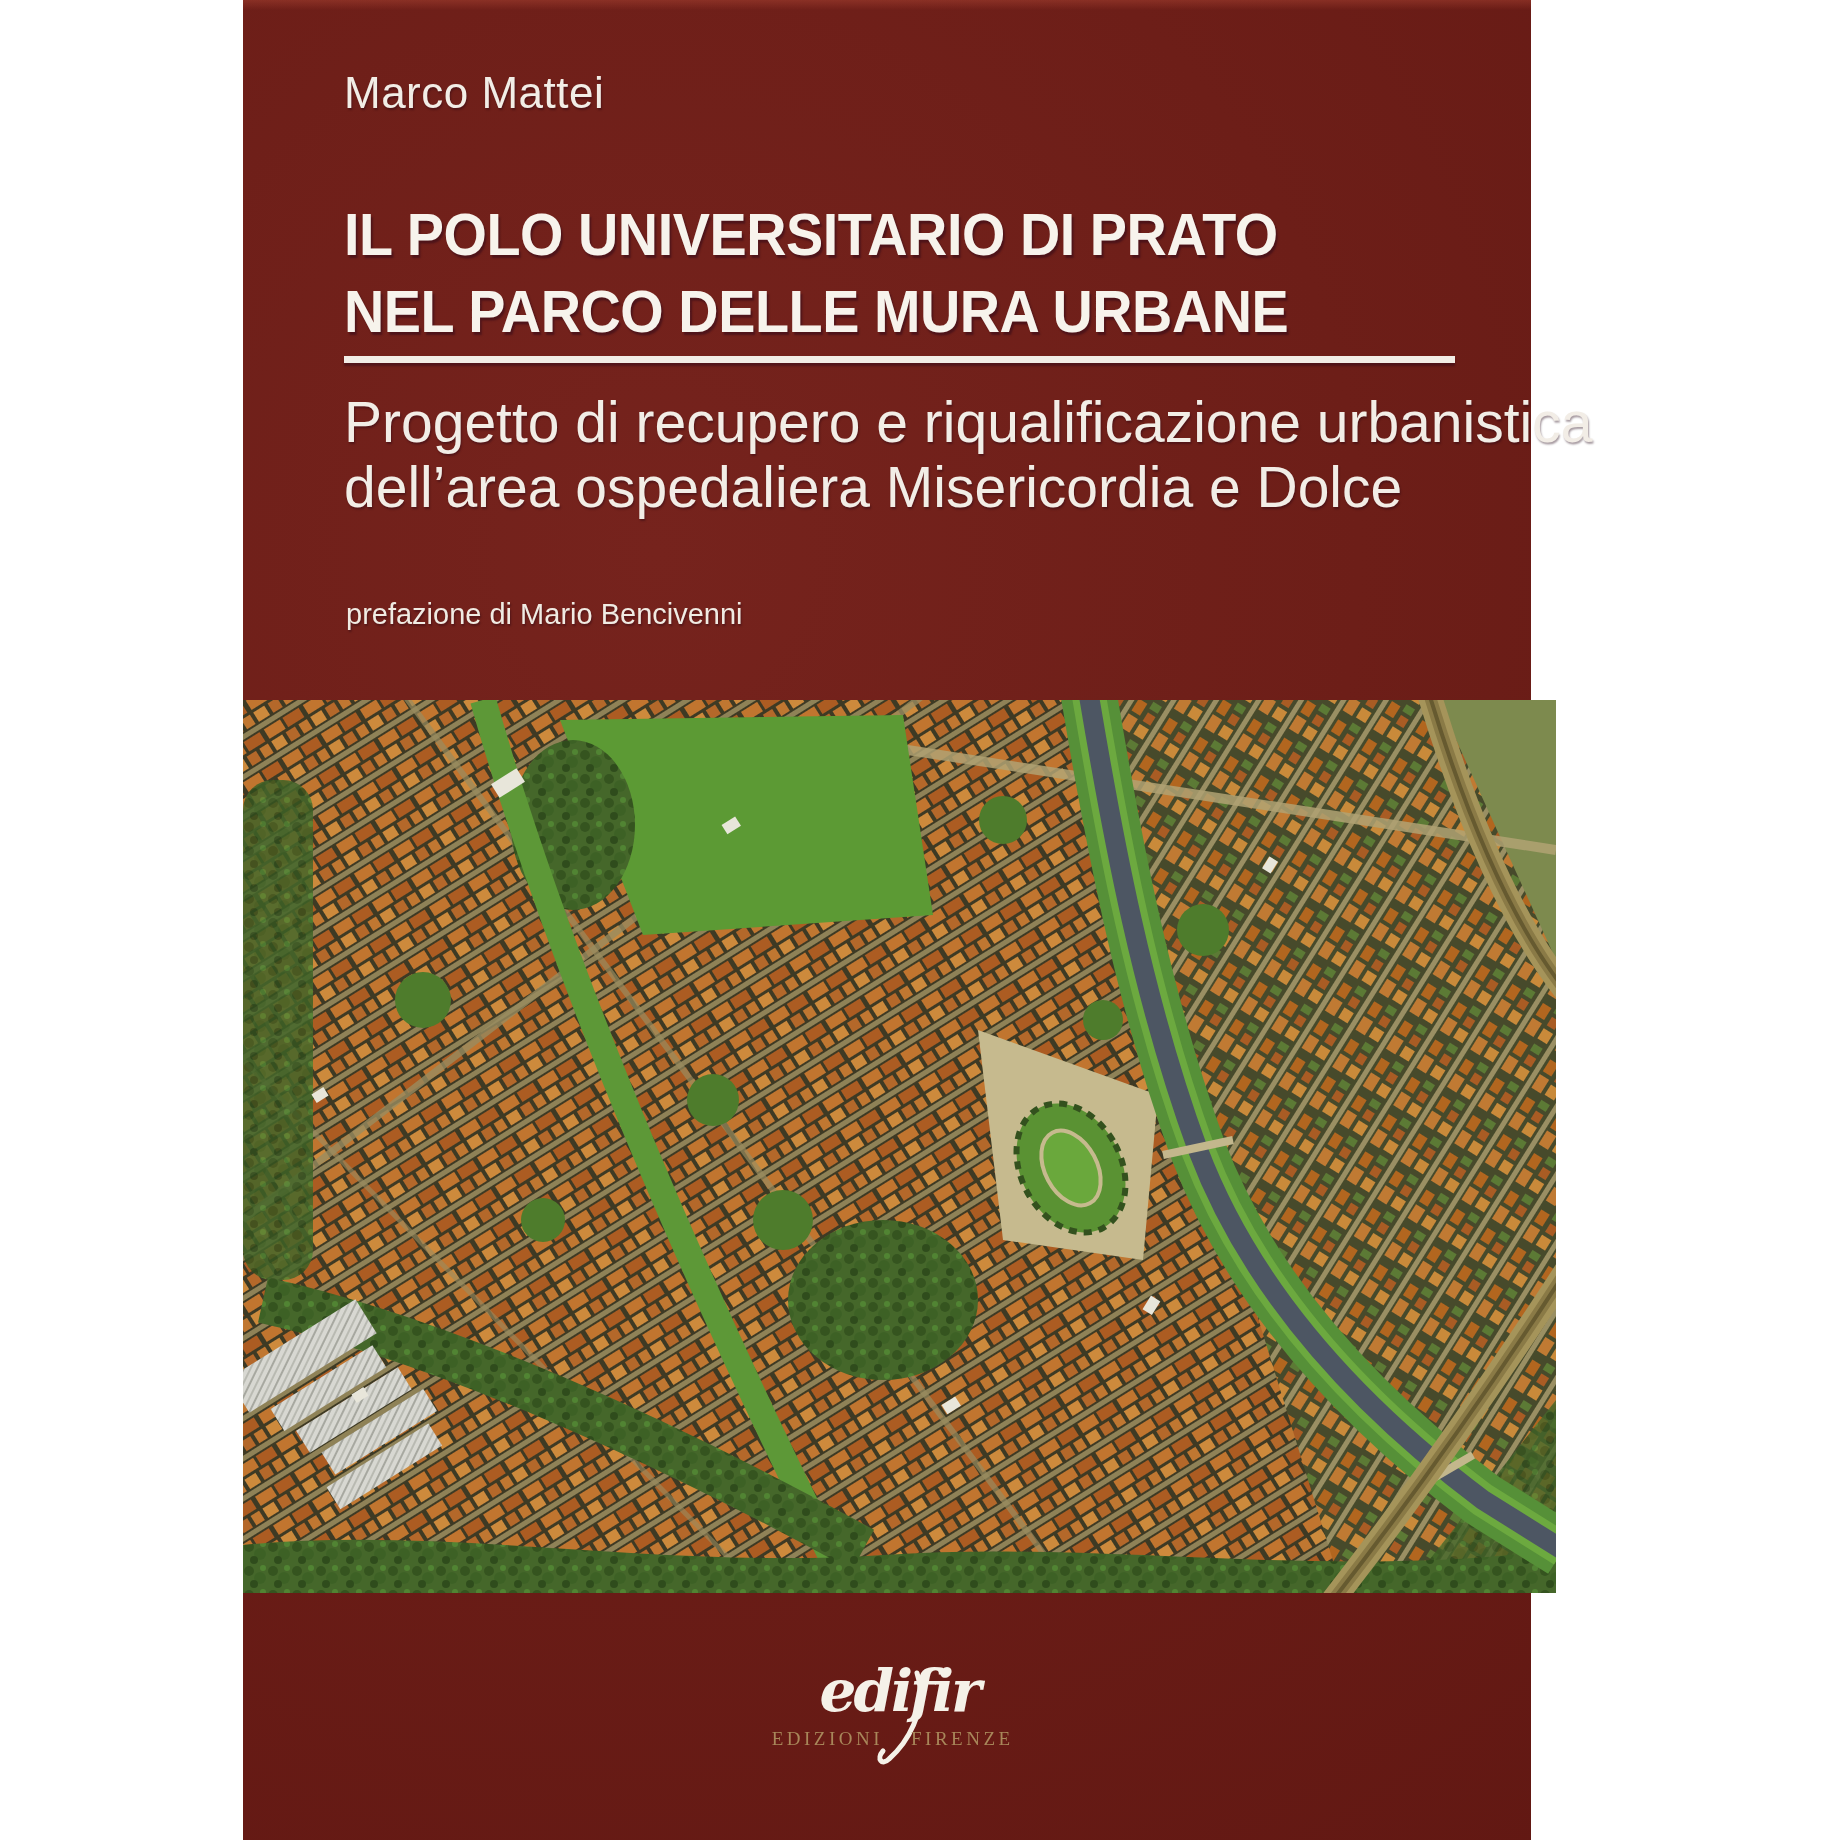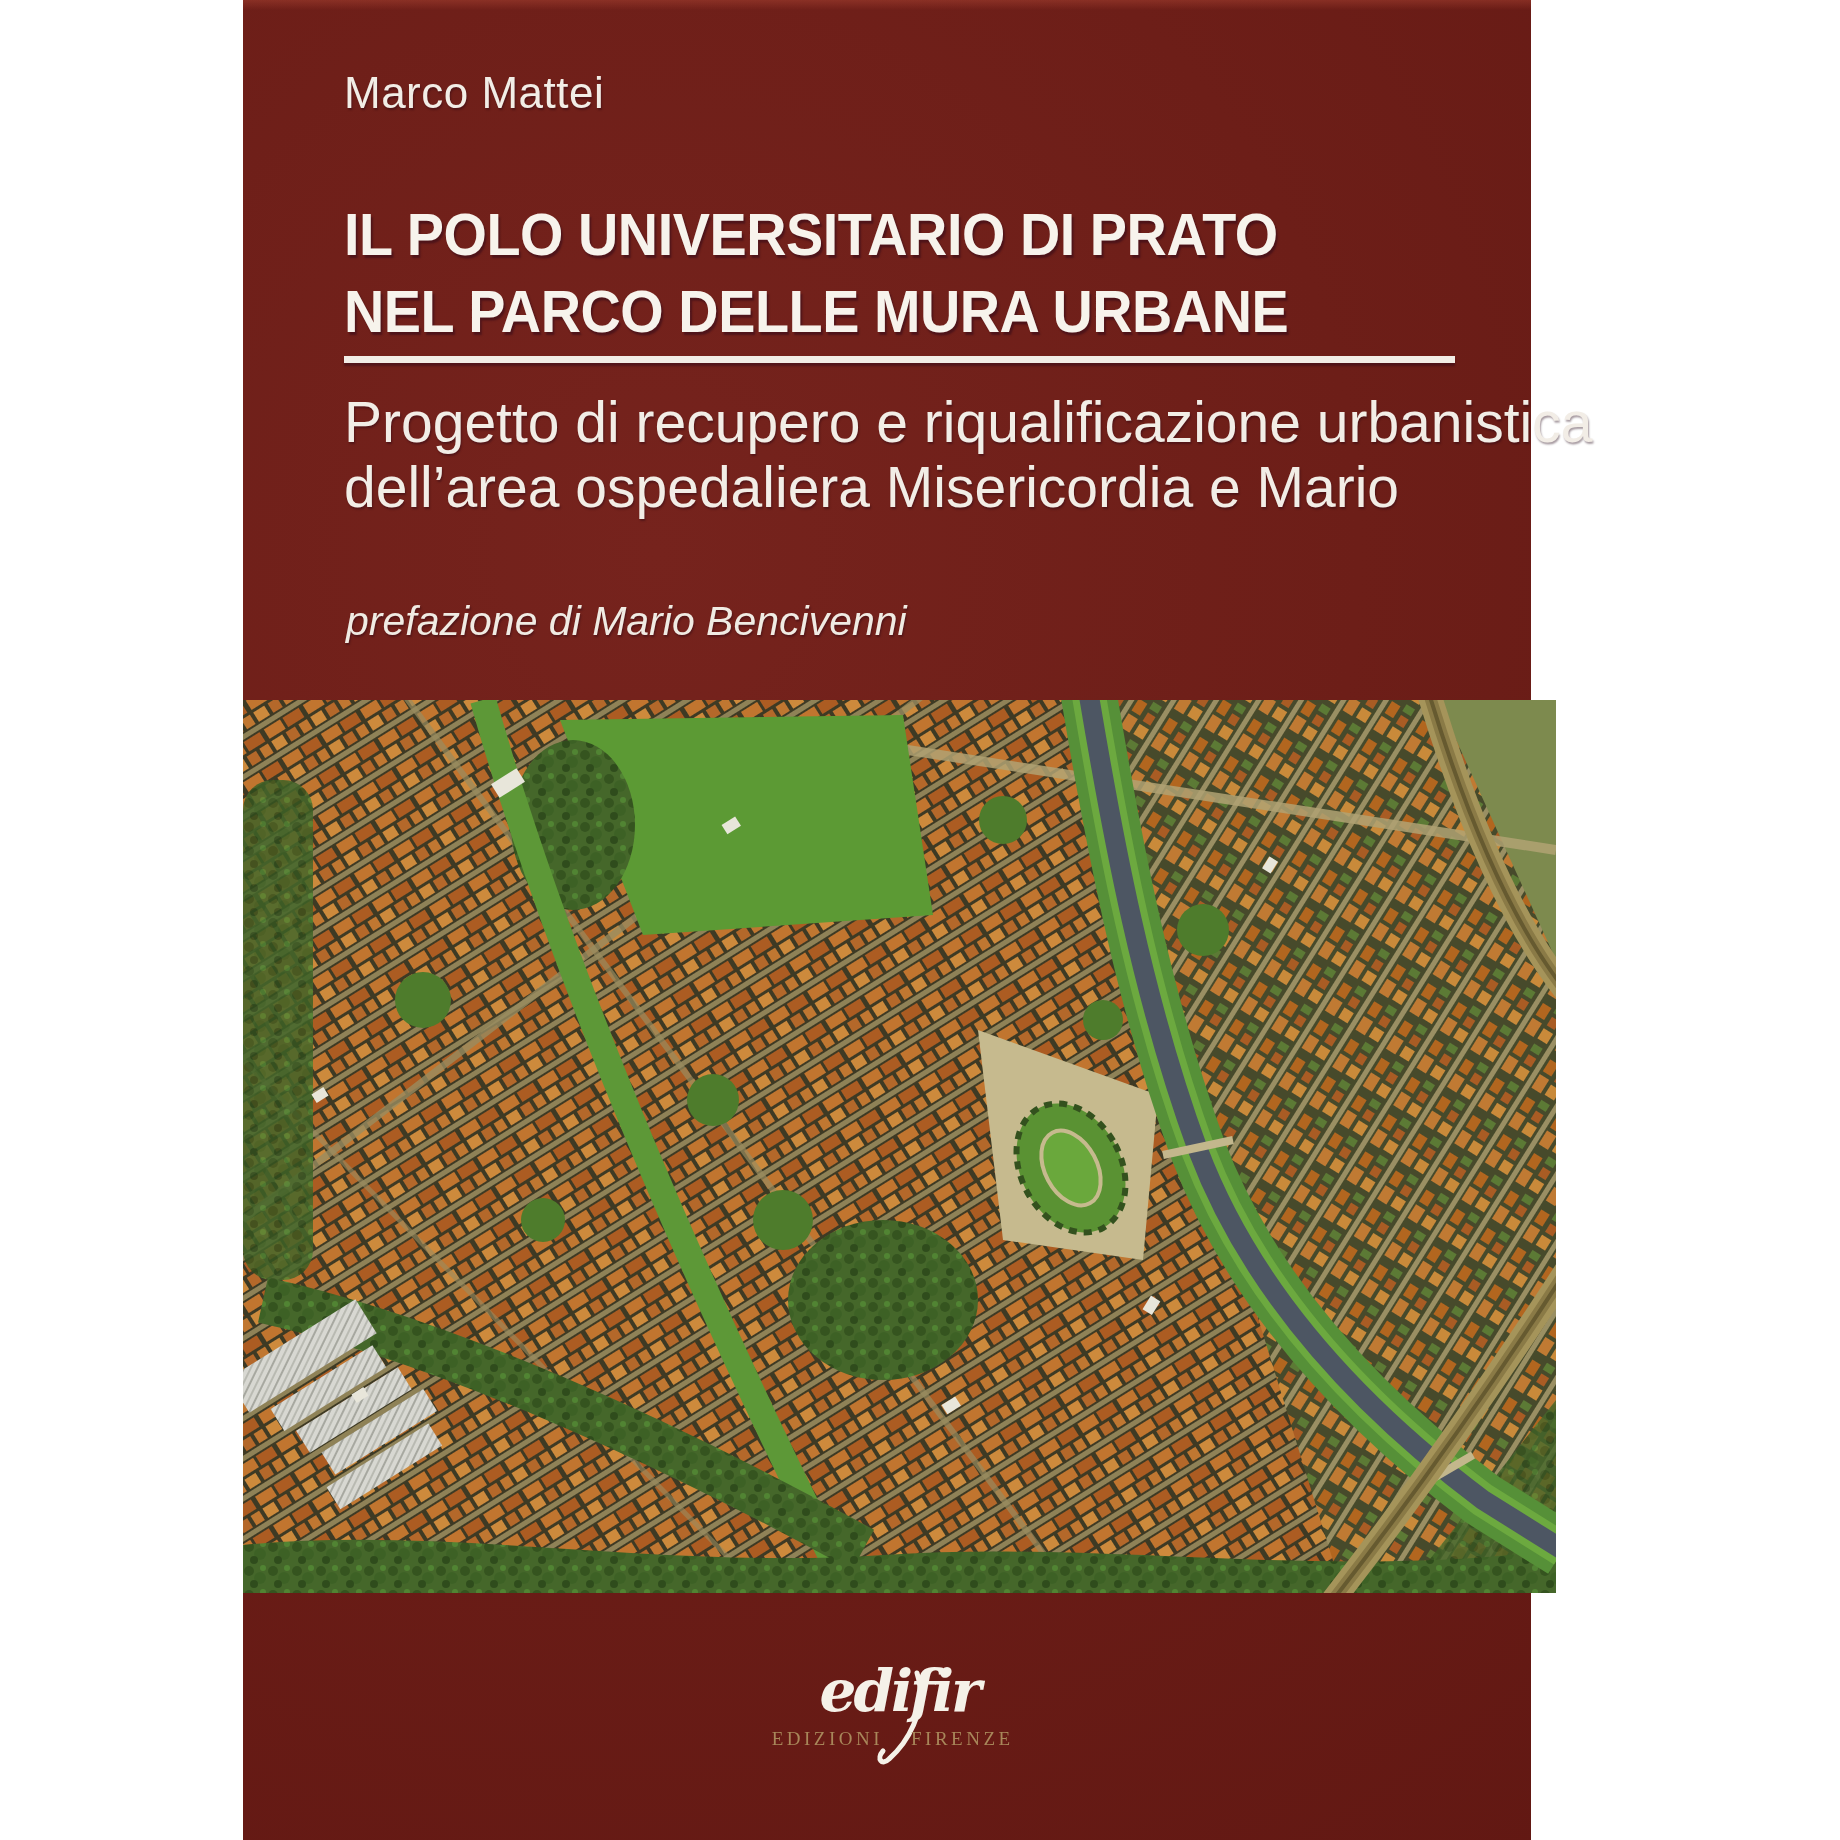--- a/index.html
+++ b/index.html
@@ -31,21 +31,21 @@
     position:absolute;left:101px;top:356px;width:1111px;height:7px;
     background:#f2ede6;box-shadow:0 3px 2px rgba(35,5,25,.4);
   }
   .subtitle{
     position:absolute;left:101px;top:390px;
     font-size:57px;line-height:65px;color:#f2ede6;white-space:nowrap;
     text-shadow:1px 2px 2px rgba(35,5,20,.4);
   }
   .preface{
     position:absolute;left:103px;top:598px;
-    font-size:41px;font-style:italic;color:#f0ebe3;white-space:nowrap;
+    font-size:29px;color:#f0ebe3;white-space:nowrap;
     text-shadow:1px 2px 2px rgba(35,5,20,.4);
   }
 
   .photo{
     position:absolute;left:0;top:700px;width:1313px;height:893px;overflow:hidden;
     box-shadow:inset 0 3px 6px rgba(40,10,10,.5);
   }
   .photo svg{display:block;width:100%;height:100%;}
 
   .brand{position:absolute;left:516px;top:1645px;width:280px;height:130px;}
@@ -68,21 +68,21 @@
 
     <div class="title">
       <div>IL POLO UNIVERSITARIO DI PRATO</div>
       <div>NEL PARCO DELLE MURA URBANE</div>
     </div>
 
     <div class="rule"></div>
 
     <div class="subtitle">
       <div>Progetto di recupero e riqualificazione urbanistica</div>
-      <div>dell’area ospedaliera Misericordia e Mario</div>
+      <div>dell’area ospedaliera Misericordia e Dolce</div>
     </div>
 
     <div class="preface">prefazione di Mario Bencivenni</div>
 
     <div class="photo" title="aerial view of the walled city centre of Prato with the Bisenzio river and railway">
       <svg viewBox="0 0 1313 893" preserveAspectRatio="none">
         <defs>
           <pattern id="roofA" width="46" height="34" patternUnits="userSpaceOnUse" patternTransform="rotate(-32)">
             <rect width="46" height="34" fill="#3e3a24"></rect>
             <rect x="0" y="29" width="46" height="5" fill="#8f8257"></rect>

